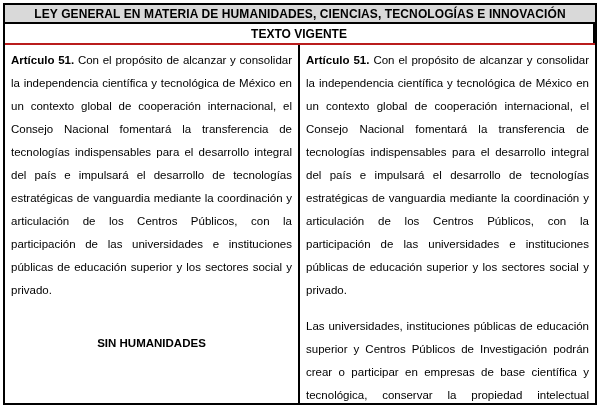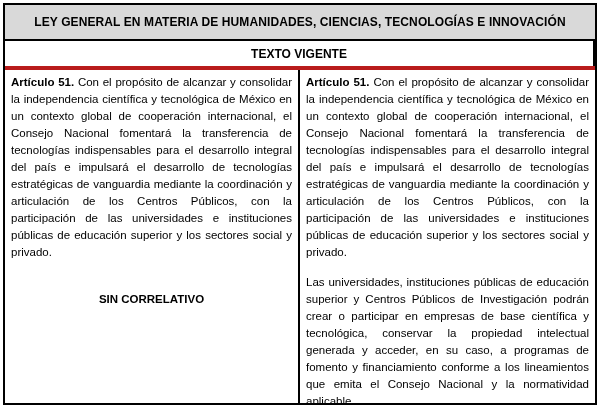--- a/index.html
+++ b/index.html
@@ -22,35 +22,35 @@
     width: 594px;
     height: 402px;
     box-sizing: border-box;
     border: 2px solid #000000;
     display: flex;
     flex-direction: column;
     background: #ffffff;
   }
   .title-row {
     box-sizing: border-box;
-    height: 36px;
+    height: 19px;
     border-bottom: 2px solid #000000;
     display: flex;
     align-items: center;
     justify-content: center;
     font-weight: bold;
     font-size: 12px;
     letter-spacing: 0.1px;
     white-space: nowrap;
     overflow: hidden;
   }
   .header-row {
     box-sizing: border-box;
-    height: 29px;
-    border-bottom: 4px solid #b91c1c;
+    height: 21px;
+    border-bottom: 2px solid #b91c1c;
     display: flex;
     text-align: center;
   }
   .header-cell {
     flex: 1 1 50%;
     display: flex;
     align-items: center;
     justify-content: center;
     font-weight: bold;
     font-size: 12px;
@@ -62,21 +62,21 @@
   .body-row {
     flex: 1;
     display: flex;
     min-height: 0;
   }
   .body-cell {
     flex: 1 1 50%;
     box-sizing: border-box;
     padding: 4px 6px 3px 6px;
     font-size: 11.5px;
-    line-height: 17px;
+    line-height: 23px;
     text-align: justify;
     overflow: hidden;
   }
   .body-cell.left {
     border-right: 2px solid #000000;
   }
   .para { margin: 0; }
   .article-lead { font-weight: bold; }
   .sin-correlativo {
     margin-top: 30px;
@@ -102,21 +102,21 @@
   <div class="header-row">
     <div class="header-cell left">
       <span>TEXTO VIGENTE</span>
     </div>
   </div>
 
   <div class="body-row">
 
     <div class="body-cell left">
       <p class="para"><span class="article-lead">Artículo 51.</span><span> </span><span>Con el propósito de alcanzar y consolidar la independencia científica y tecnológica de México en un contexto global de cooperación internacional, el Consejo Nacional fomentará la transferencia de tecnologías indispensables para el desarrollo integral del país e impulsará el desarrollo de tecnologías estratégicas de vanguardia mediante la coordinación y articulación de los Centros Públicos, con la participación de las universidades e instituciones públicas de educación superior y los sectores social y privado.</span></p>
-      <div class="sin-correlativo">SIN CORRELATIVO</div>
+      <div class="sin-correlativo">SIN HUMANIDADES</div>
     </div>
 
     <div class="body-cell">
       <p class="para"><span class="article-lead">Artículo 51.</span><span> </span><span>Con el propósito de alcanzar y consolidar la independencia científica y tecnológica de México en un contexto global de cooperación internacional, el Consejo Nacional fomentará la transferencia de tecnologías indispensables para el desarrollo integral del país e impulsará el desarrollo de tecnologías estratégicas de vanguardia mediante la coordinación y articulación de los Centros Públicos, con la participación de las universidades e instituciones públicas de educación superior y los sectores social y privado.</span></p>
       <p class="para-bold">Las universidades, instituciones públicas de educación superior y Centros Públicos de Investigación podrán crear o participar en empresas de base científica y tecnológica, conservar la propiedad intelectual generada y acceder, en su caso, a programas de fomento y financiamiento conforme a los lineamientos que emita el Consejo Nacional y la normatividad aplicable.</p>
     </div>
 
   </div>
 </div>
 

